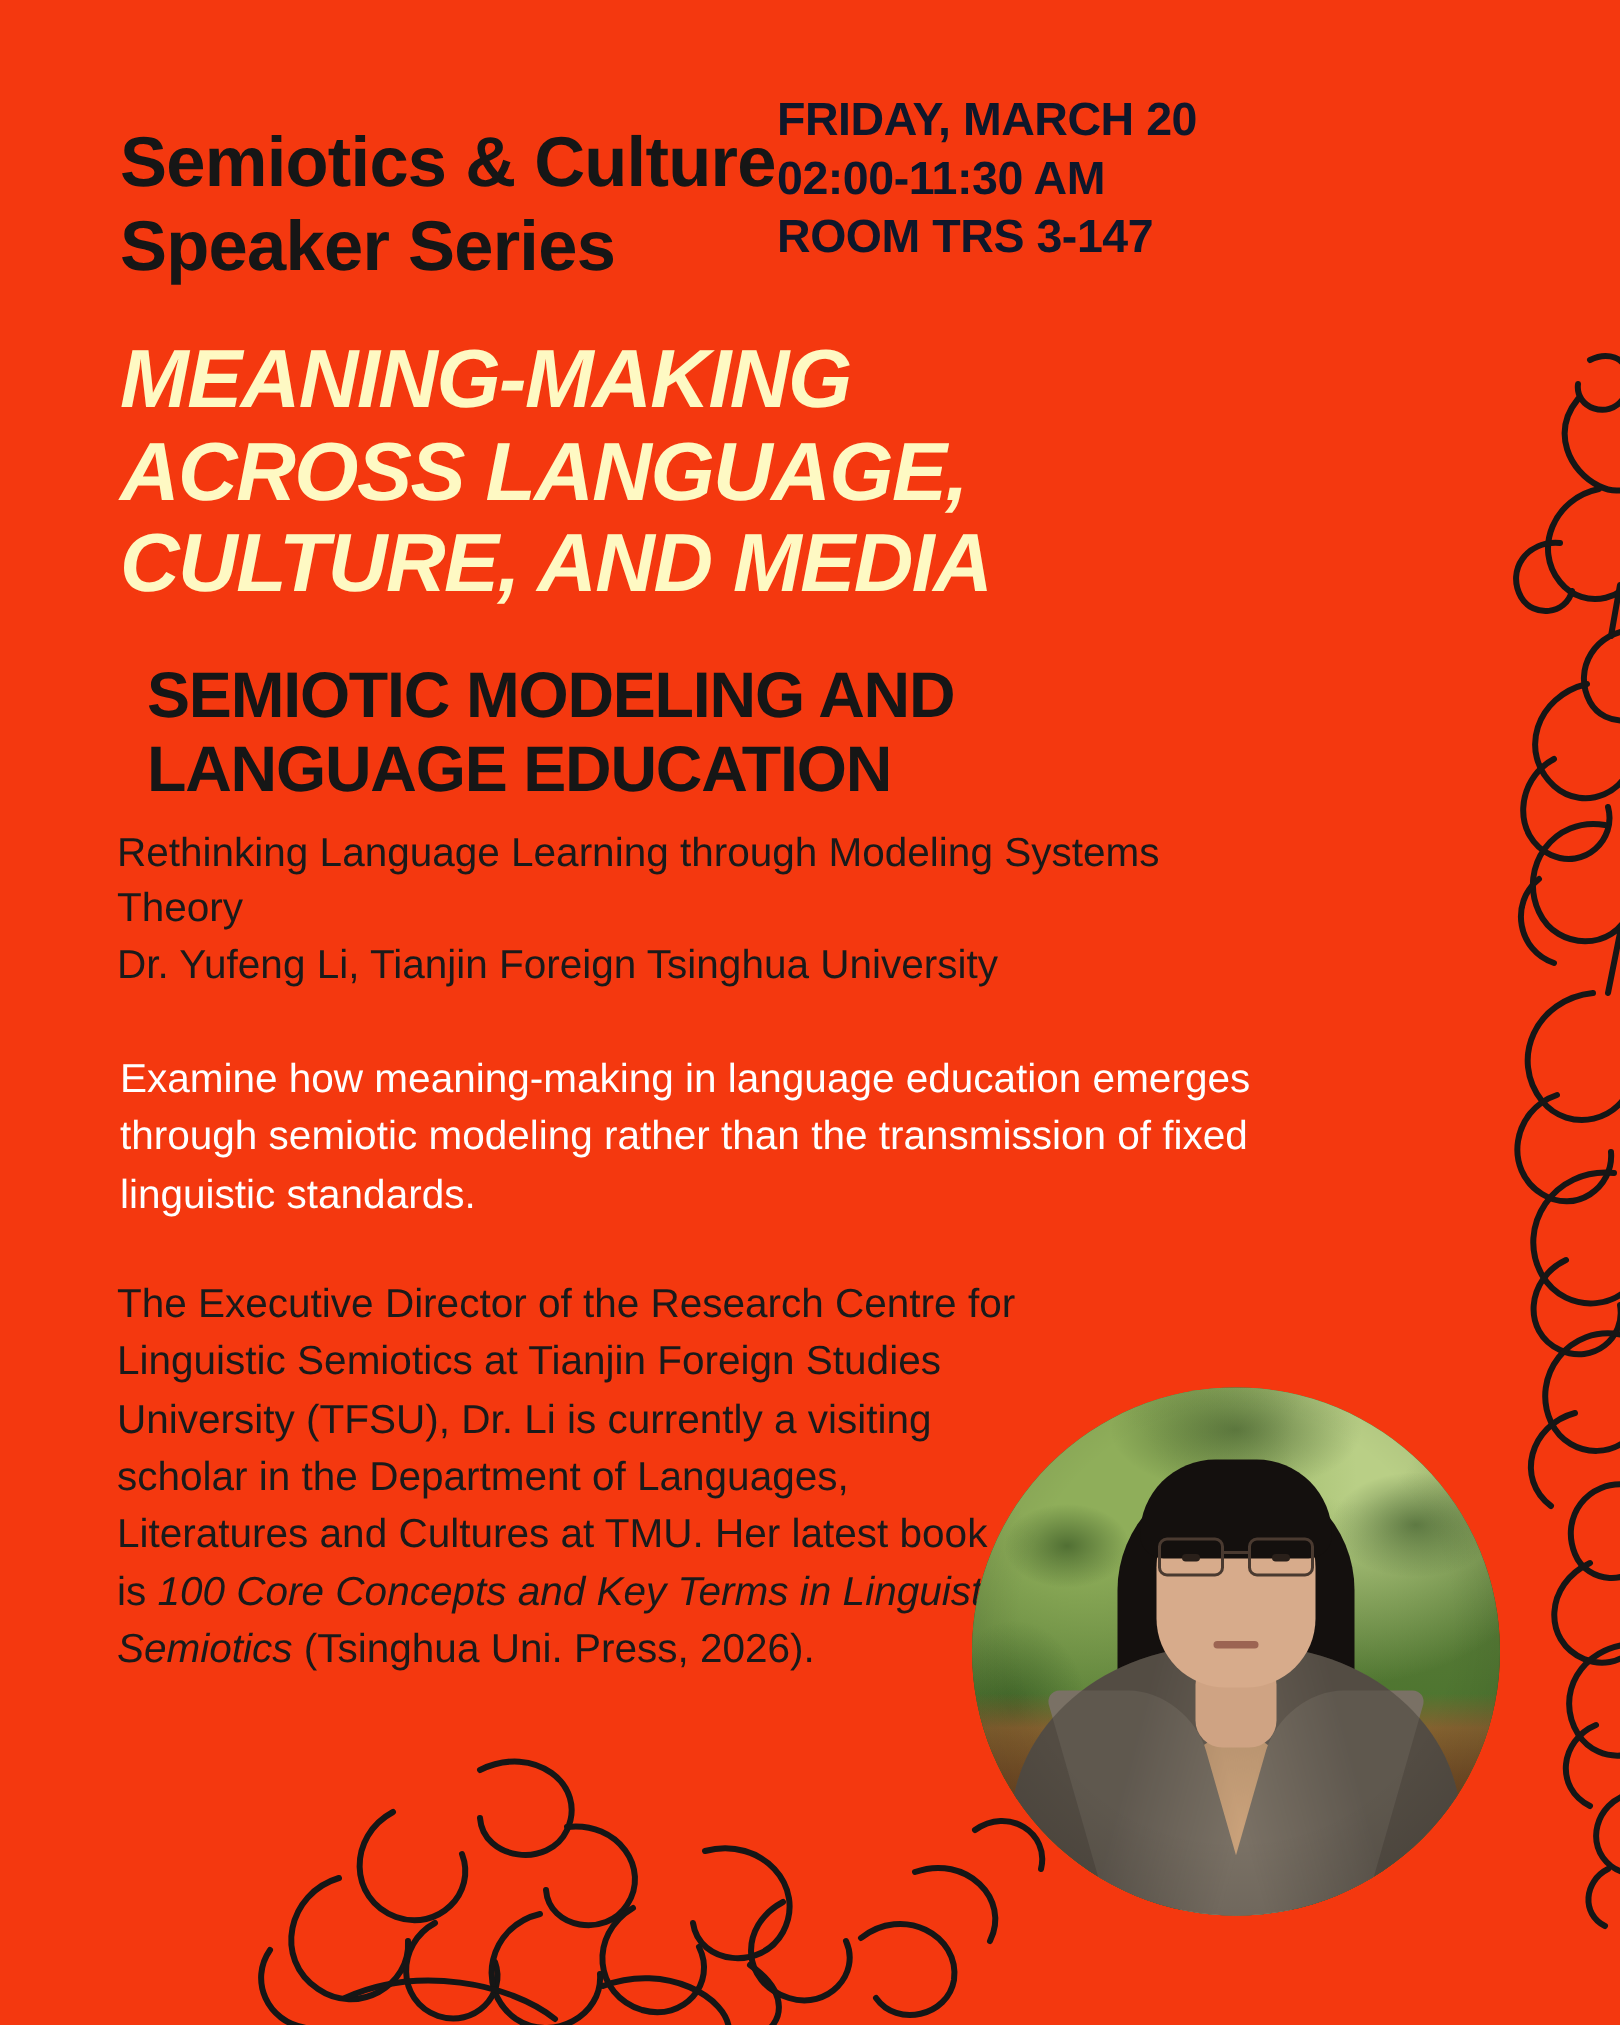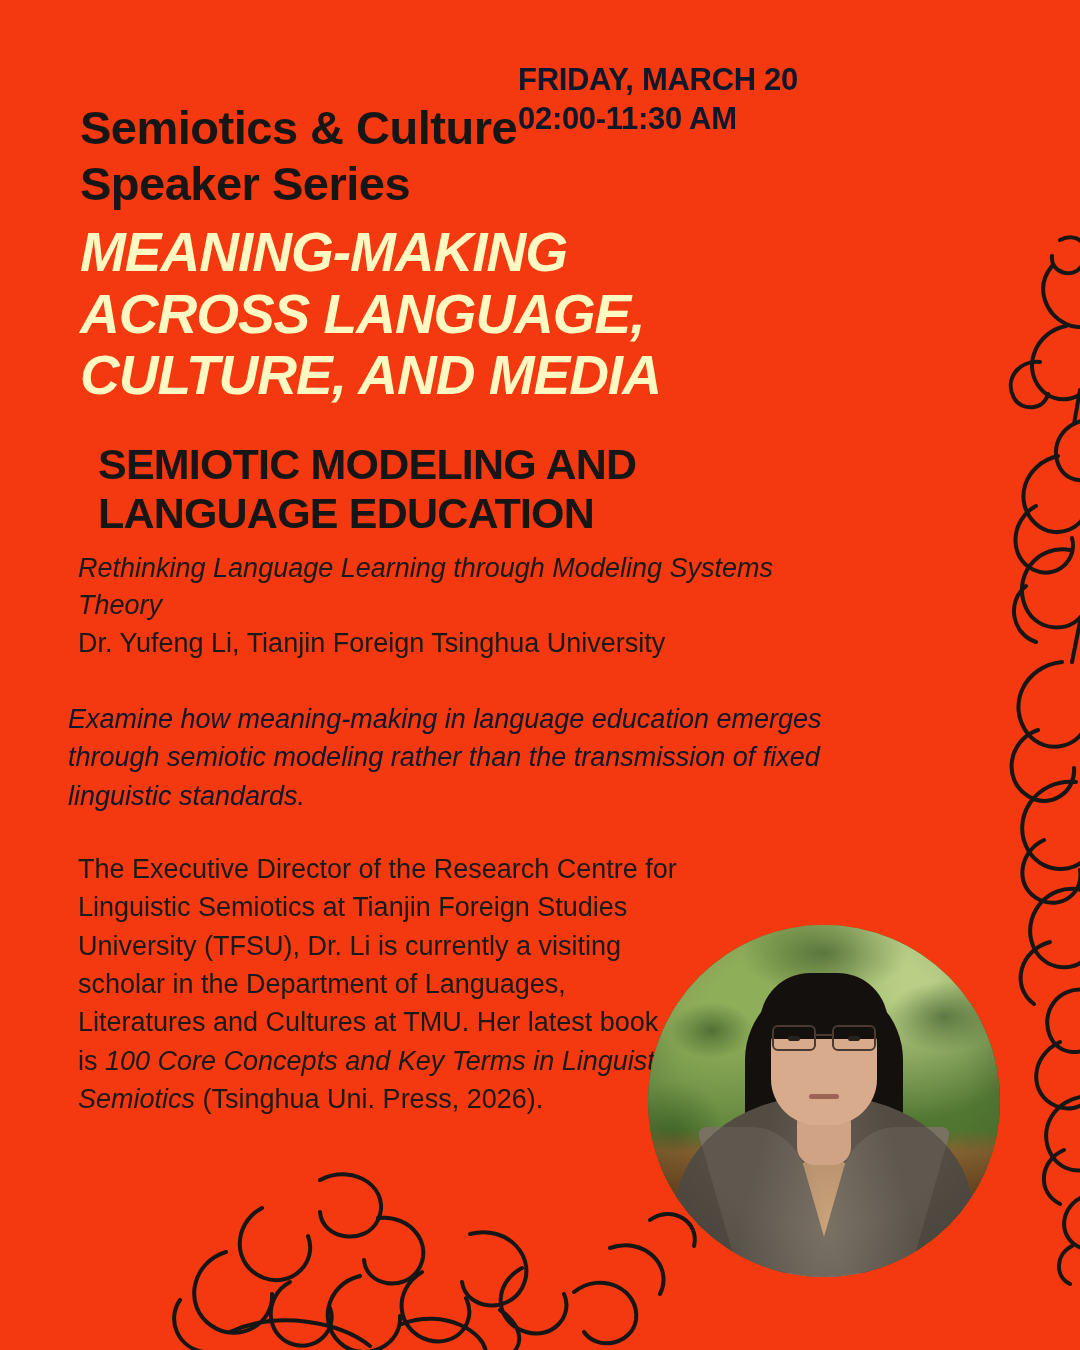--- a/index.html
+++ b/index.html
@@ -36,21 +36,21 @@
     left: 170px;
     bottom: -10px;
     width: 560px;
     height: 200px;
   }
 
   
   .series-title {
     position: absolute;
     left: 80px;
-    top: 100px;
+    top: 80px;
     width: 620px;
     font-size: 47px;
     line-height: 1.19;
     font-weight: 700;
     color: #161616;
     letter-spacing: -0.5px;
   }
 
   .event-meta {
     position: absolute;
@@ -91,43 +91,41 @@
     margin-left: 20px;
   }
 
   .talk-subtitle {
     position: absolute;
     left: 78px;
     top: 550px;
     width: 700px;
     color: #1a1a1a;
     font-size: 27px;
-    font-style: italic;
     line-height: 1.38;
   }
 
   .speaker-line {
     position: absolute;
     left: 78px;
     top: 625px;
     width: 720px;
     color: #1a1a1a;
     font-size: 27px;
     line-height: 1.38;
   }
 
   .abstract {
     position: absolute;
-    left: 68px;
+    left: 80px;
     top: 700px;
     width: 770px;
-    color: #0f172a;
+    color: #ffffff;
     font-size: 27px;
     line-height: 1.42;
-    font-style: italic;
   }
 
   .bio {
     position: absolute;
     left: 78px;
     top: 850px;
     width: 600px;
     color: #1a1a1a;
     font-size: 27px;
     line-height: 1.42;
@@ -374,20 +372,21 @@
       <path d="M330 150 c26 18 24 40 4 48"></path>
       <path d="M480 60 c22 -16 50 2 44 26"></path>
     </g>
   </svg>
 
   <div class="series-title">Semiotics &amp; Culture Speaker Series</div>
 
   <div class="event-meta">
     <div>FRIDAY, MARCH 20</div>
     <div>02:00-11:30 AM</div>
+    <div>ROOM TRS 3-147</div>
   </div>
 
   <div class="headline">MEANING-MAKING ACROSS LANGUAGE, CULTURE, AND MEDIA</div>
 
   <div class="talk-title">SEMIOTIC MODELING AND LANGUAGE EDUCATION</div>
 
   <div class="talk-subtitle">Rethinking Language Learning through Modeling Systems Theory</div>
 
   <div class="speaker-line">Dr. Yufeng Li, Tianjin Foreign Tsinghua University</div>
 

